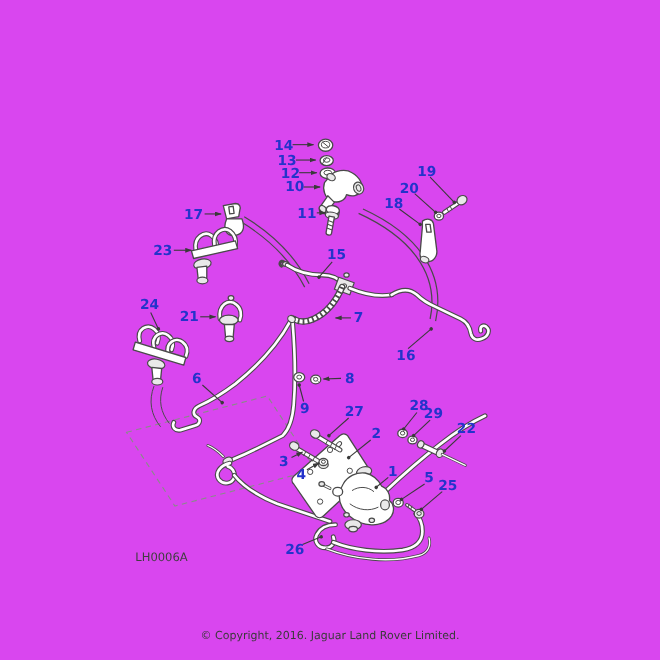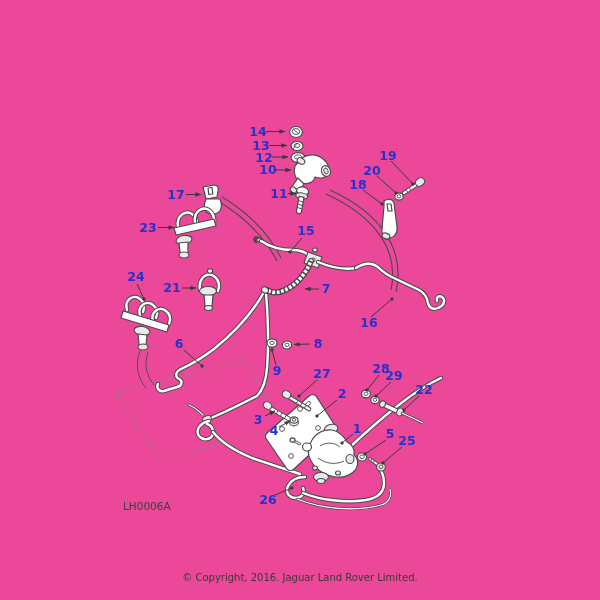--- a/index.html
+++ b/index.html
@@ -1,16 +1,16 @@
 <!DOCTYPE html>
 <html><head>
 <meta charset="utf-8">
 <style>
   html,body{margin:0;padding:0;background:#fff;}
-  .page{position:relative;width:600px;height:600px;background:#ec4899;overflow:hidden;
+  .page{position:relative;width:600px;height:600px;background:#d946ef;overflow:hidden;
         font-family:"DejaVu Sans","Liberation Sans",sans-serif;}
   svg{display:block;}
   .callout{font-family:"DejaVu Sans","Liberation Sans",sans-serif;font-size:12.5px;font-weight:bold;}
   .code{font-family:"DejaVu Sans","Liberation Sans",sans-serif;font-size:10.5px;fill:#3f3f3f;}
   .copy{font-family:"DejaVu Sans","Liberation Sans",sans-serif;font-size:10px;fill:#3a3a3a;}
   .ln{stroke:#3a3a3a;stroke-width:1;fill:none;}
   .part{stroke:#4a4a4a;stroke-width:1.2;fill:#ffffff;stroke-linejoin:round;}
   .pfill{stroke:#4a4a4a;stroke-width:1.1;fill:#e9e9e9;stroke-linejoin:round;}
   .detail{stroke:#4a4a4a;stroke-width:0.9;fill:none;}
   .tubeO{stroke:#4a4a4a;stroke-width:4.4;fill:none;stroke-linecap:round;}

